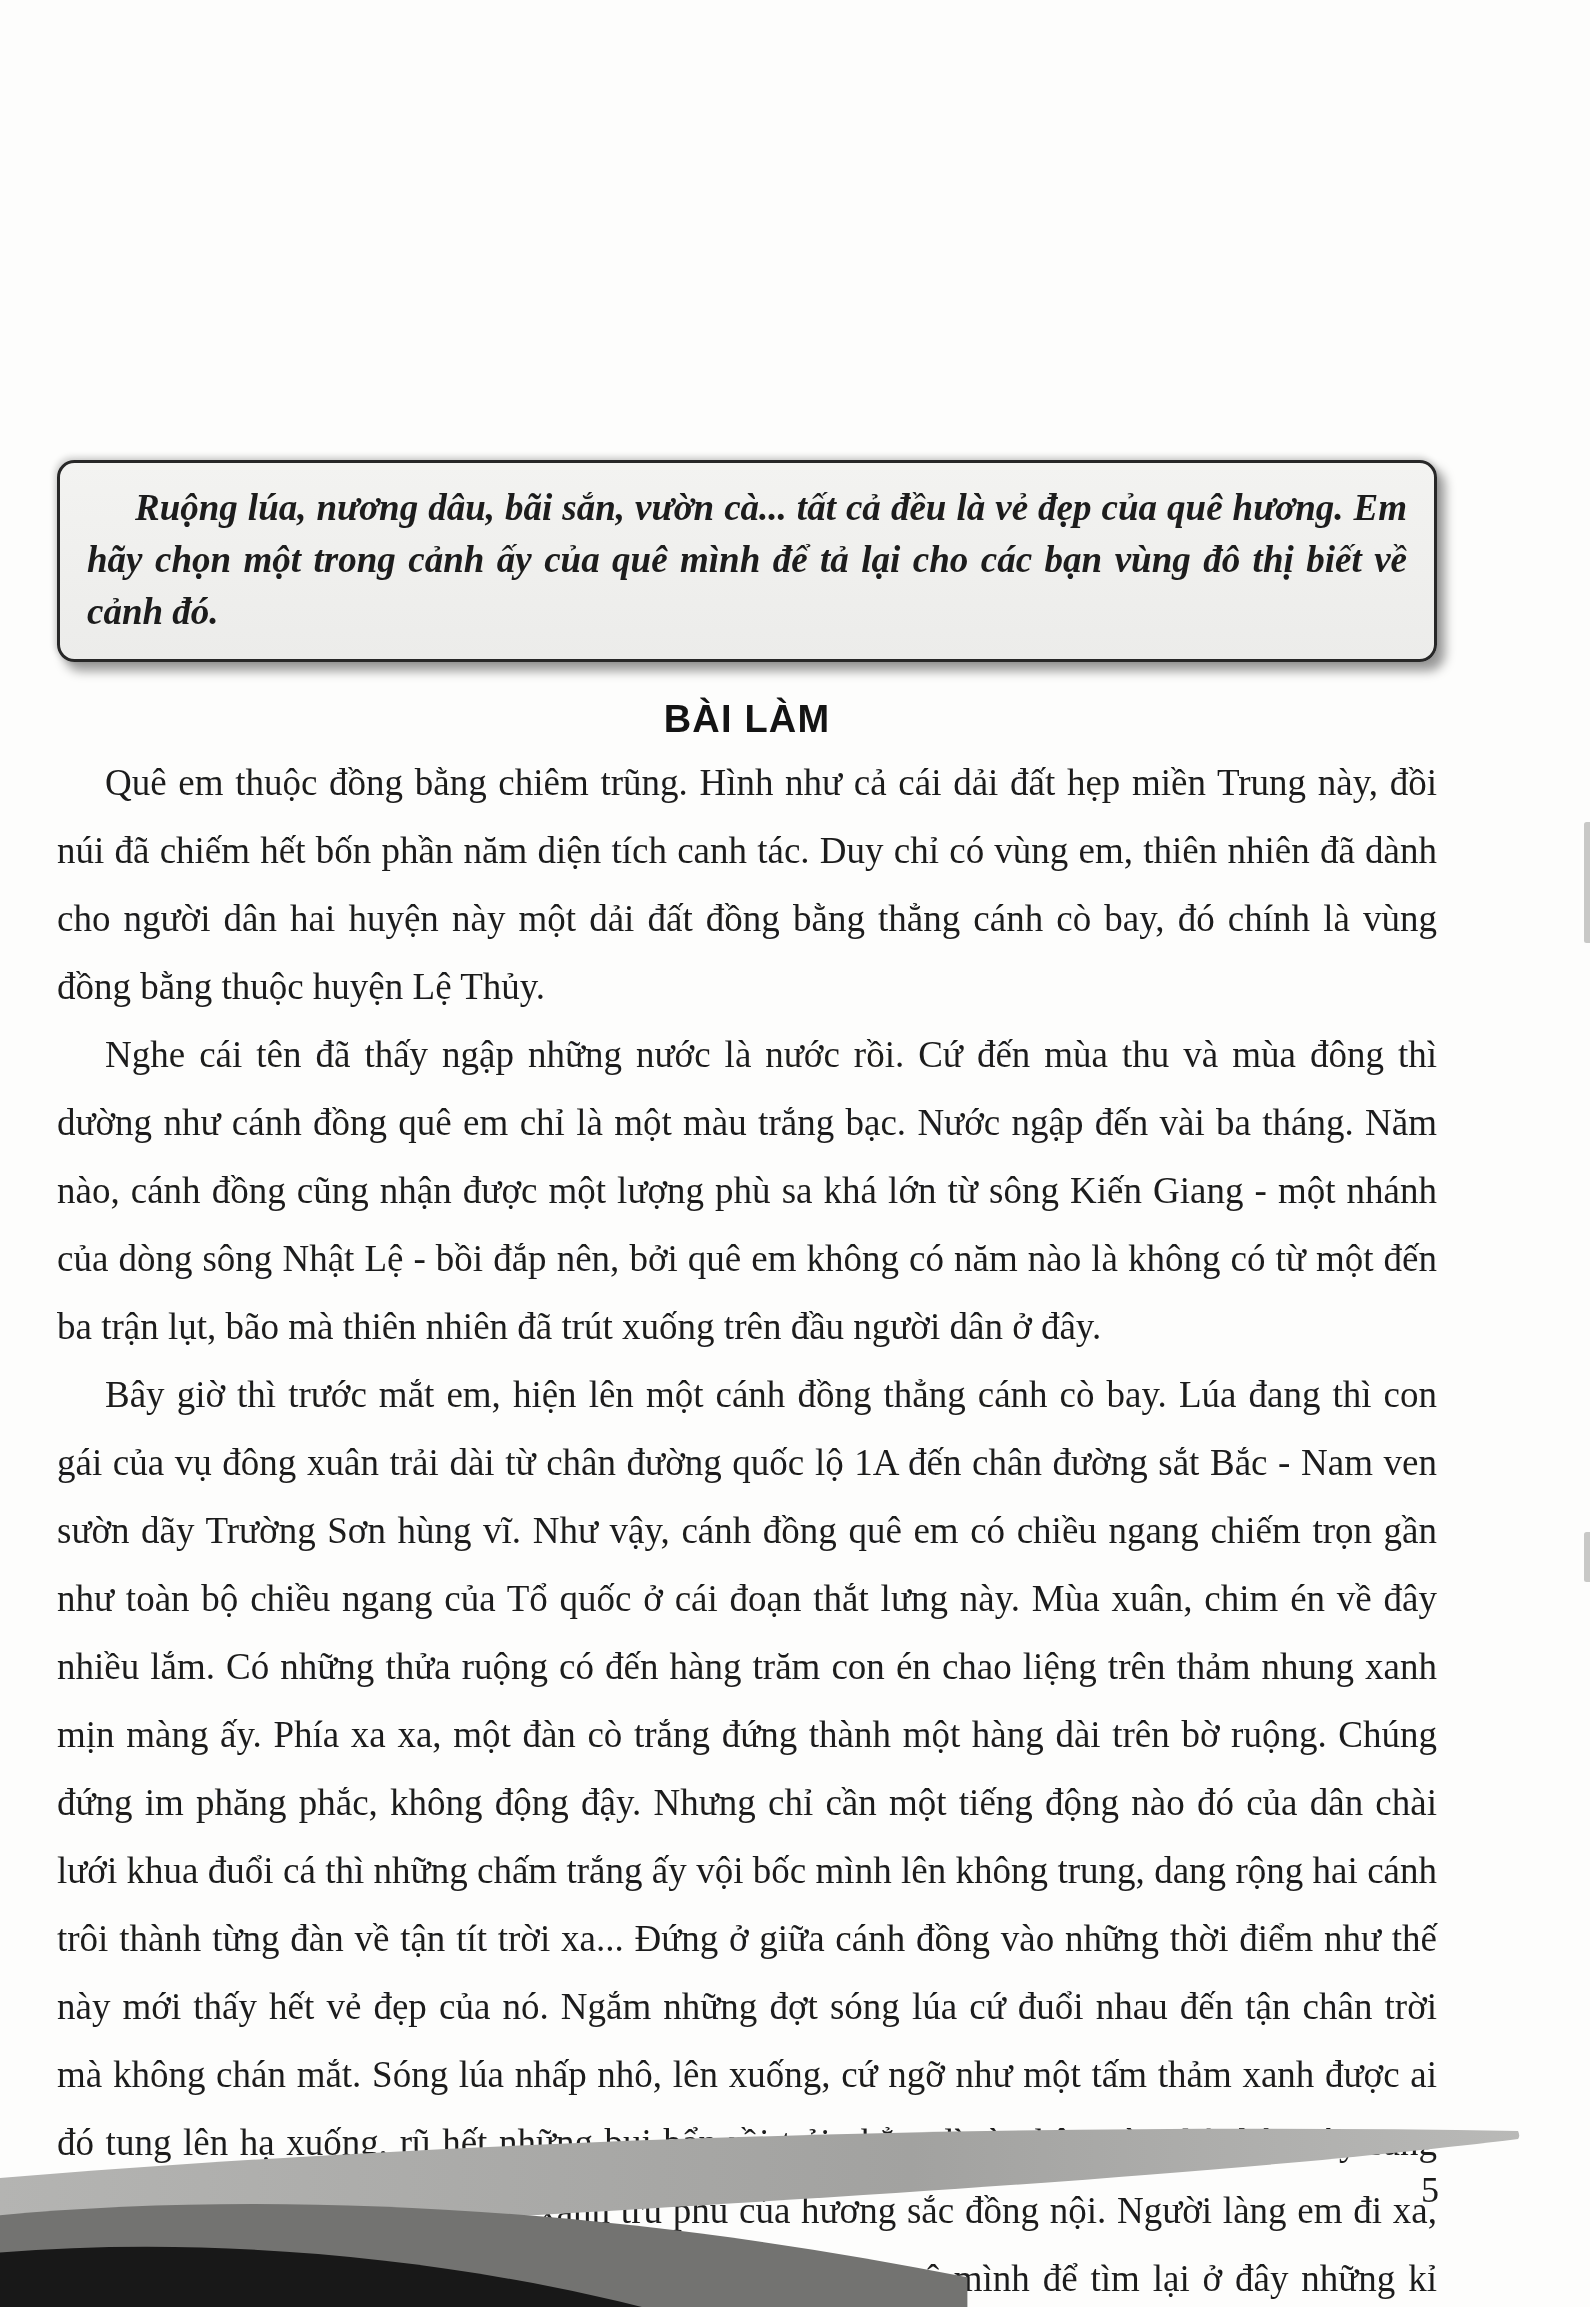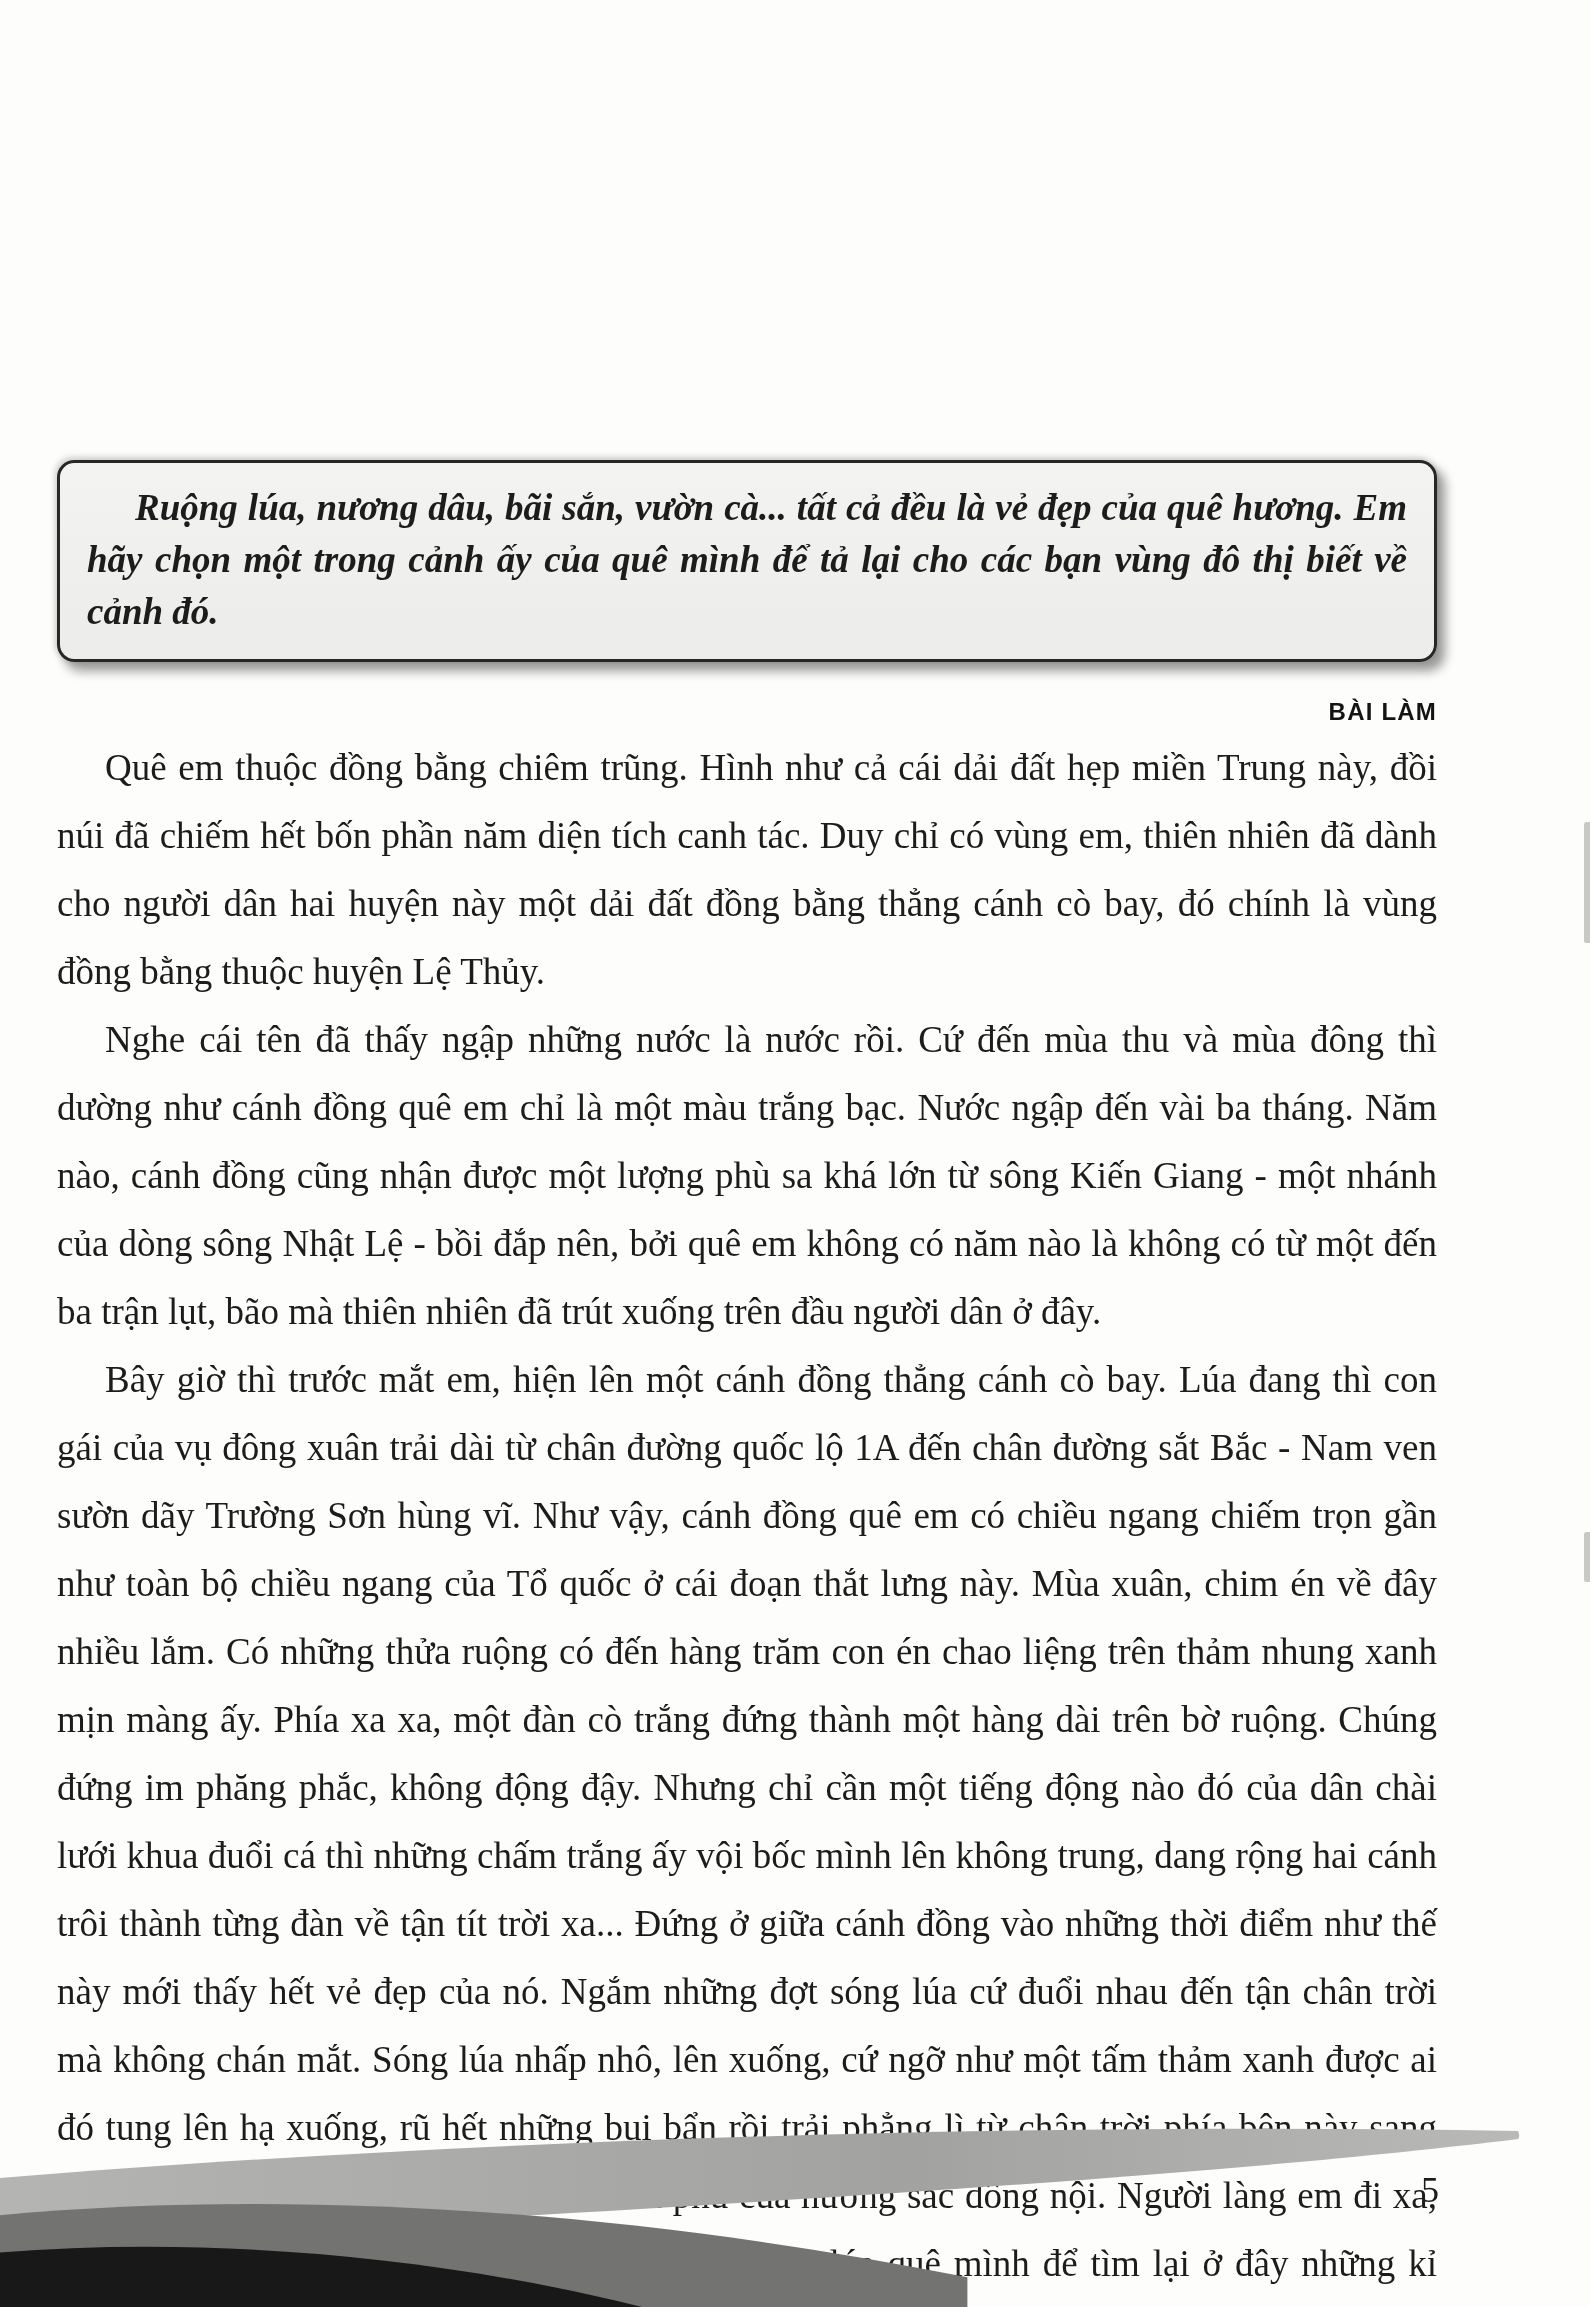--- a/index.html
+++ b/index.html
@@ -34,24 +34,24 @@
     line-height: 52px;
     text-align: justify;
     box-shadow: 7.4px 8.7px 11px rgba(0,0,0,0.40), -1.2px -2.5px 6.2px rgba(0,0,0,0.18);
   }
   .prompt-box p {
     margin: 0;
     text-indent: 48px;
   }
   .essay-heading {
     margin: 36px 0 8.7px 0;
-    text-align: right;
+    text-align: center;
     font-family: "Liberation Sans", sans-serif;
     font-weight: bold;
-    font-size: 24px;
+    font-size: 38px;
     letter-spacing: 1.2px;
     color: #141414;
   }
   .essay p {
     margin: 0;
     font-size: 37px;
     line-height: 68px;
     text-align: justify;
     text-indent: 48px;
   }

